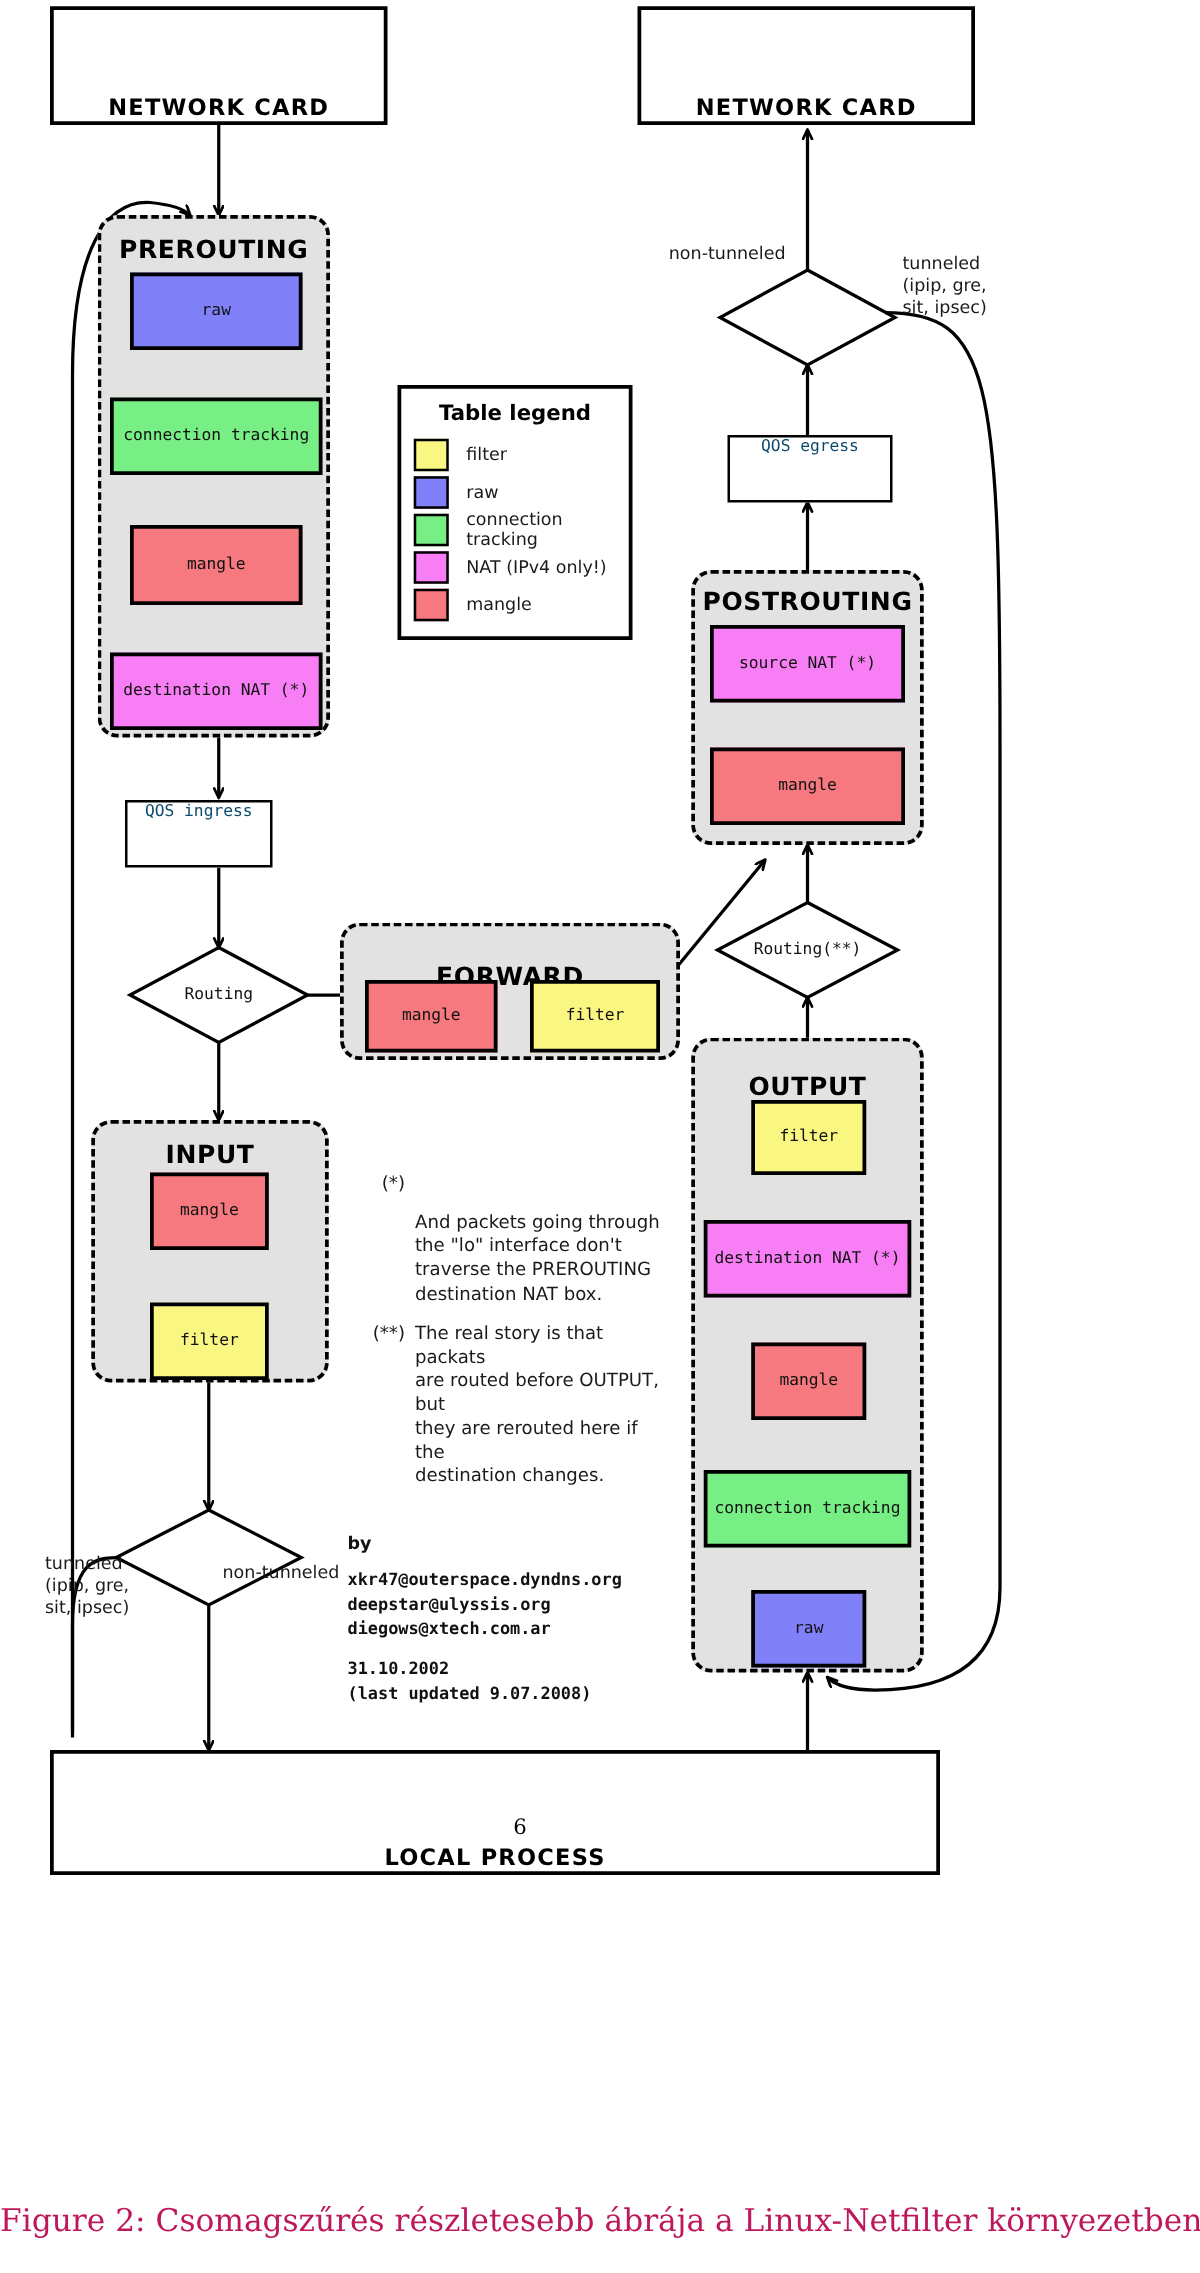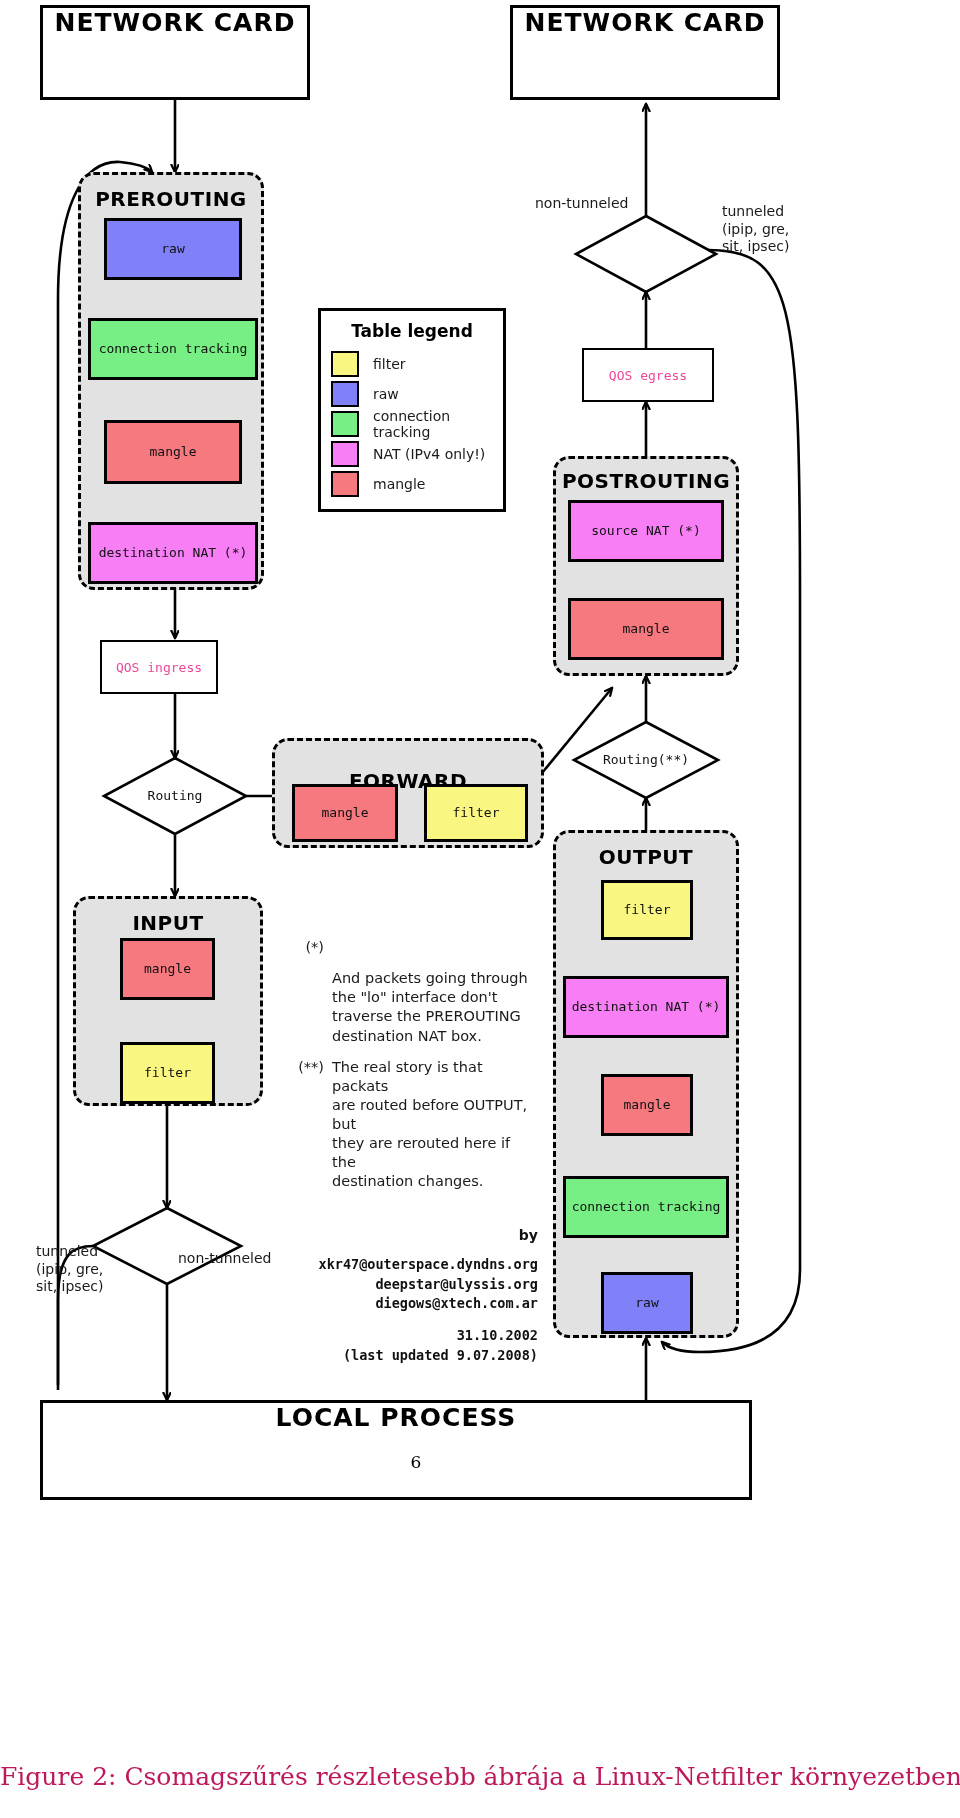--- a/index.html
+++ b/index.html
@@ -28,26 +28,26 @@
   }
 
   
   .abs { position: absolute; box-sizing: border-box; }
 
   
   .hardbox {
     border: 3px solid #000;
     background: #ffffff;
     display: flex;
-    align-items: flex-start;
+    align-items: flex-end;
     justify-content: center;
     font-weight: bold;
     letter-spacing: 1px;
     color: #000;
-    font-size: 25px;
+    font-size: 18px;
   }
 
   
   .chain {
     border: 3px dashed #000;
     border-radius: 16px;
     background: #e2e2e2;
   }
   .chain-title {
     position: absolute;
@@ -75,25 +75,24 @@
   .t-conntrack{ background: #77ef84; }
   .t-mangle   { background: #f5797f; }
   .t-nat      { background: #f77ef4; }
   .t-filter   { background: #faf682; }
 
   
   .qbox {
     border: 2px solid #000;
     background: #ffffff;
     display: flex;
-    align-items: center;
     justify-content: center;
     font-family: "DejaVu Sans Mono", monospace;
     font-size: 13px;
-    color: #ec4899;
+    color: #0c4a6e;
   }
 
   
   .diamond-label {
     position: absolute;
     text-align: center;
     font-family: "DejaVu Sans Mono", monospace;
     font-size: 13px;
     color: #111;
     pointer-events: none;
@@ -149,21 +148,21 @@
     font-weight: normal;
     width: 44px;
     flex: 0 0 44px;
     text-align: right;
     padding-right: 8px;
   }
   .note-body { white-space: pre-line; }
 
   
   .credits {
-    text-align: right;
+    text-align: left;
     font-family: "DejaVu Sans Mono", monospace;
     font-weight: bold;
     font-size: 13.5px;
     color: #111;
     line-height: 1.45;
   }
   .credits .by { font-family: "DejaVu Sans", sans-serif; font-size: 14px; }
 
   
   .caption {
@@ -314,21 +313,21 @@
     <span>mangle</span>
   </div>
 
   <div class="abs qbox" style="left:582px; top:348px; width:132px; height:54px;">
     <span>QOS egress</span>
   </div>
 
   <div class="diamond-label" style="left:586px; top:752px; width:120px;">Routing(**)</div>
 
   <div class="abs chain" style="left:553px; top:830px; width:186px; height:508px;">
-    <div class="chain-title" style="top:12px;">OUTPUT</div>
+    <div class="chain-title" style="top:24px;">OUTPUT</div>
   </div>
   <div class="abs tbox t-filter" style="left:601px; top:880px; width:92px; height:60px;">
     <span>filter</span>
   </div>
   <div class="abs tbox t-nat" style="left:563px; top:976px; width:166px; height:62px;">
     <span>destination NAT (*)</span>
   </div>
   <div class="abs tbox t-mangle" style="left:601px; top:1074px; width:92px; height:62px;">
     <span>mangle</span>
   </div>

